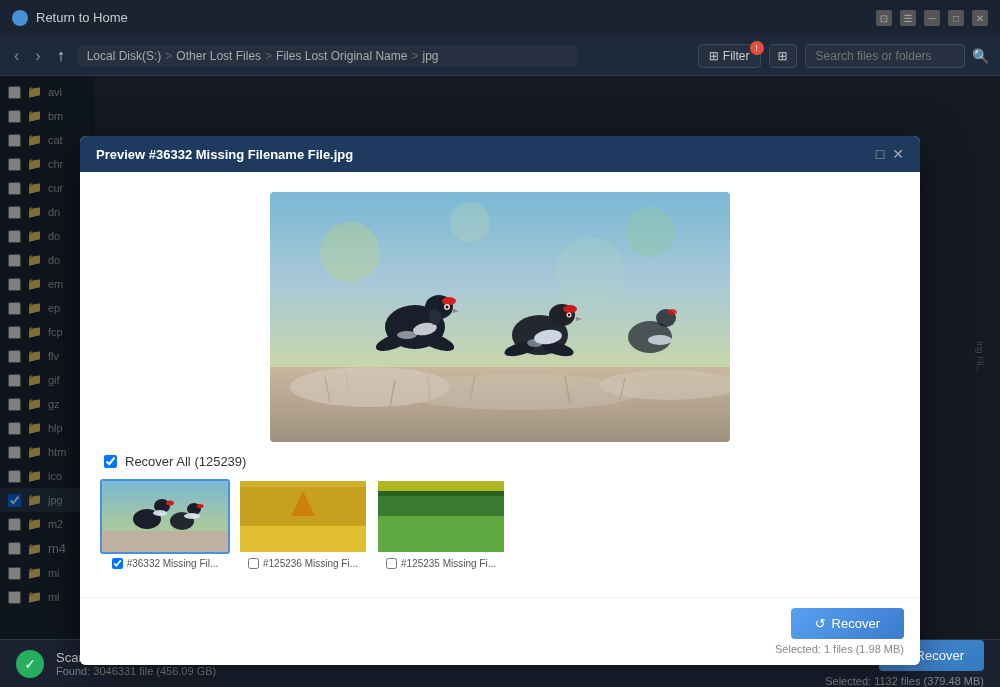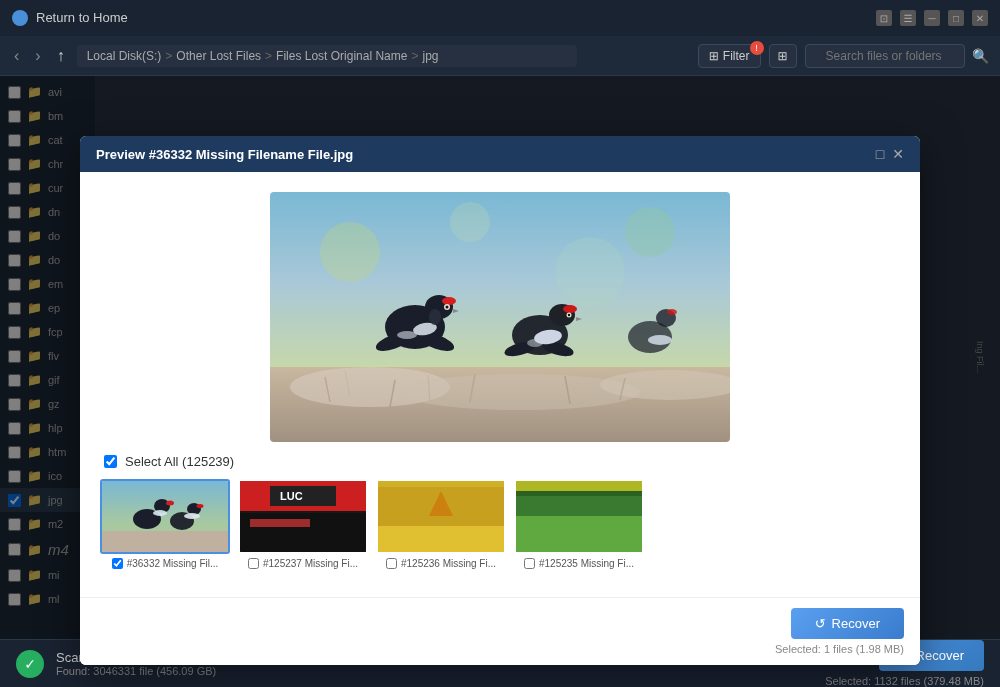--- a/index.html
+++ b/index.html
@@ -31,21 +31,21 @@
     }
     .nav-btn { color: #888; font-size: 16px; cursor: pointer; padding: 4px; }
     .nav-btn.active { color: #ccc; }
     .breadcrumb { display: flex; align-items: center; gap: 4px; background: #263040; border-radius: 4px; padding: 4px 10px; flex: 1; max-width: 500px; }
     .breadcrumb-item { color: #aaa; font-size: 12px; }
     .breadcrumb-sep { color: #666; font-size: 12px; }
     .nav-right { display: flex; align-items: center; gap: 8px; margin-left: auto; }
     .filter-btn { background: #263040; border: 1px solid #3a4a5a; color: #ccc; padding: 4px 10px; border-radius: 4px; font-size: 12px; cursor: pointer; display: flex; align-items: center; gap: 4px; position: relative; }
     .filter-dot { background: #e74c3c; color: white; border-radius: 50%; width: 14px; height: 14px; font-size: 9px; display: flex; align-items: center; justify-content: center; position: absolute; top: -4px; right: -4px; }
     .view-btn { background: #263040; border: 1px solid #3a4a5a; color: #ccc; padding: 4px 8px; border-radius: 4px; font-size: 12px; cursor: pointer; }
-    .search-box { background: #263040; border: 1px solid #3a4a5a; color: #ccc; padding: 4px 20px; border-radius: 4px; font-size: 12px; width: 160px; outline: none; }
+    .search-box { background: #263040; border: 1px solid #3a4a5a; color: #ccc; padding: 4px 10px; border-radius: 4px; font-size: 12px; width: 160px; outline: none; }
     .search-icon-btn { color: #888; font-size: 14px; cursor: pointer; }
 
     
     .main-area {
       display: flex;
       height: calc(687px - 36px - 40px - 48px);
       position: relative;
     }
 
     
@@ -354,21 +354,21 @@
         <span style="font-size:11px;color:#bbb;">jpg</span>
       </div>
       <div class="file-item">
         <input type="checkbox" style="">
         <span class="folder-icon">📁</span>
         <span style="font-size:11px;color:#bbb;">m2</span>
       </div>
       <div class="file-item">
         <input type="checkbox" style="">
         <span class="folder-icon">📁</span>
-        <span style="font-size:15px;color:#bbb;font-style:italic;">m4</span>
+        <span style="font-size:13px;color:#bbb;">m4</span>
       </div>
       <div class="file-item">
         <input type="checkbox" style="">
         <span class="folder-icon">📁</span>
         <span style="font-size:11px;color:#bbb;">mi</span>
       </div>
       <div class="file-item">
         <input type="checkbox" style="">
         <span class="folder-icon">📁</span>
         <span style="font-size:11px;color:#bbb;">ml</span>
@@ -477,21 +477,21 @@
               <ellipse cx="16" cy="6" rx="10" ry="9" fill="#1a1e2a" opacity="0.8"></ellipse>
               <ellipse cx="22" cy="0" rx="5" ry="3" fill="#cc1818" opacity="0.8"></ellipse>
             </g>
           </svg>
         </div>
 
         <div class="thumbnail-section">
           <div class="select-all-row">
             <input type="checkbox" checked="" style="">
             <span class="select-all-label">
-              <span>Select All</span>
+              <span>Recover All</span>
               <span>(125239)</span>
             </span>
           </div>
           <div class="thumbnail-strip" id="thumbnail-strip">
           <div class="thumb-item">
                 <div class="thumb-img selected-thumb"><svg width="126" height="71" viewBox="0 0 126 71">
                     <defs>
                       <linearGradient id="tsky" x1="0%" y1="0%" x2="0%" y2="100%">
                         <stop offset="0%" style="stop-color:#7ab8d4"></stop>
                         <stop offset="60%" style="stop-color:#a8c8a0"></stop>
@@ -508,34 +508,20 @@
                     <ellipse cx="98" cy="25" rx="3.5" ry="2" fill="#cc1818"></ellipse>
                     <ellipse cx="90" cy="35" rx="8" ry="3" fill="#e0e8f0" opacity="0.9"></ellipse>
                   </svg></div>
                 <div class="thumb-label">
                   <input type="checkbox" class="thumb-checkbox" checked="" style="">
                   <span>#36332 Missing Fil...</span>
                 </div>
               </div>
               <div class="thumb-item">
                 <div class="thumb-img"><svg width="126" height="71" viewBox="0 0 126 71">
-                    <rect width="126" height="71" fill="#181818"></rect>
-                    <rect x="0" y="0" width="126" height="30" fill="#cc2020"></rect>
-                    <rect x="30" y="5" width="66" height="20" fill="#222"></rect>
-                    <text x="40" y="19" font-size="11" fill="white" font-weight="bold">LUC</text>
-                    <rect x="0" y="32" width="126" height="39" fill="#111"></rect>
-                    <rect x="10" y="38" width="60" height="8" fill="#ff4040" opacity="0.6"></rect>
-                  </svg></div>
-                <div class="thumb-label">
-                  <input type="checkbox" class="thumb-checkbox" style="">
-                  <span>#125237 Missing Fi...</span>
-                </div>
-              </div>
-              <div class="thumb-item">
-                <div class="thumb-img"><svg width="126" height="71" viewBox="0 0 126 71">
                     <rect width="126" height="71" fill="#c8a020"></rect>
                     <rect x="0" y="45" width="126" height="26" fill="#e0c030"></rect>
                     <polygon points="63,10 75,35 51,35" fill="#cc8010"></polygon>
                     <rect x="0" y="0" width="126" height="6" fill="#d0b028"></rect>
                   </svg></div>
                 <div class="thumb-label">
                   <input type="checkbox" class="thumb-checkbox" style="">
                   <span>#125236 Missing Fi...</span>
                 </div>
               </div>

